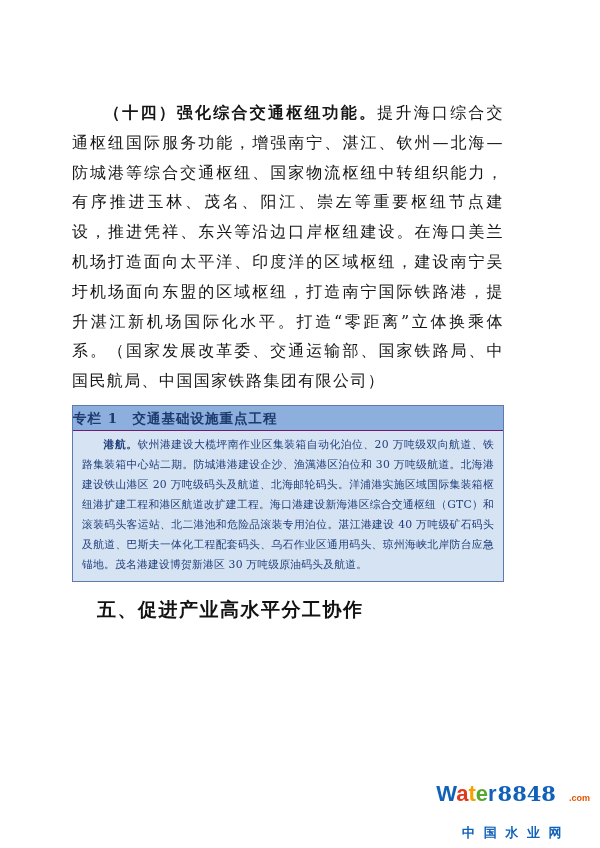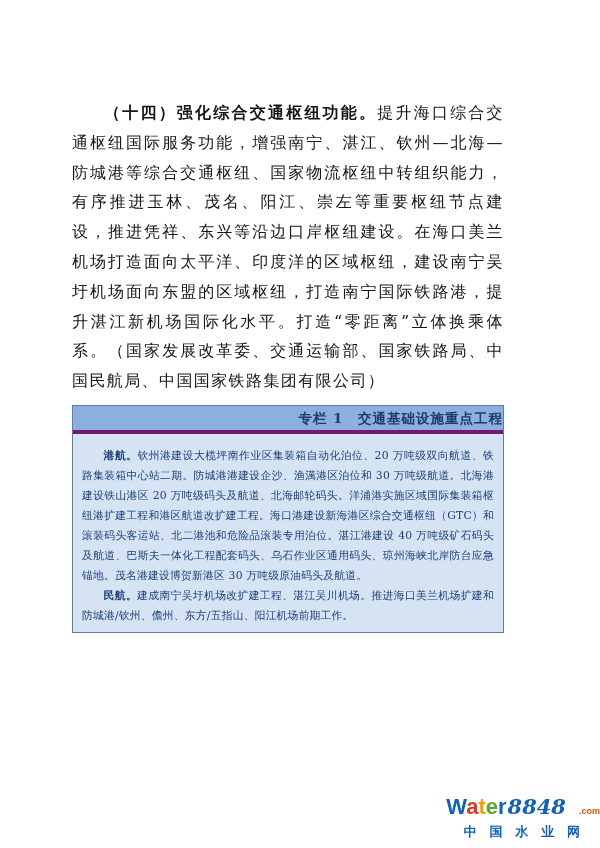--- a/index.html
+++ b/index.html
@@ -27,29 +27,29 @@
   .para14 .lead { font-weight:bold; }
   .infobox {
     margin-top:9px;
     border:1px solid #5c7cae;
     box-sizing:border-box;
   }
   .infobox-header {
     background:#8cafde;
     color:#1e3a6e;
     font-weight:bold;
-    text-align:right;
+    text-align:left;
     font-size:13.5px;
     line-height:24px;
     letter-spacing:1px;
-    border-bottom:4px solid #701a75;
+    border-bottom:1px solid #701a75;
   }
   .infobox-body {
     background:#d6e3f3;
-    padding:12px 9px 6px 9px;
+    padding:4px 9px 6px 9px;
   }
   .infobox-body p {
     margin:0;
     font-size:10.8px;
     line-height:20px;
     color:#1f3f7a;
     text-align:justify;
     text-indent:2em;
     letter-spacing:0.2px;
   }
@@ -58,74 +58,72 @@
     margin:15px 0 0 0;
     font-family:"Liberation Sans", sans-serif;
     font-weight:bold;
     font-size:19px;
     letter-spacing:1.5px;
     color:#121212;
     text-indent:25px;
   }
   .logo {
     position:absolute;
-    right:0; bottom:9px;
+    right:10px; bottom:9px;
     font-family:"Liberation Sans", sans-serif;
     text-align:center;
     cursor:pointer;
     line-height:1;
   }
   .logo-row1 {
     display:flex;
     align-items:baseline;
     justify-content:flex-end;
     white-space:nowrap;
   }
   .logo-word span {
     font-weight:bold;
     font-size:22px;
     letter-spacing:0px;
   }
   .logo-number {
     font-family:"DejaVu Serif", serif;
-    font-style:italic;
     font-weight:bold;
     font-size:21px;
     margin-left:1px;
   }
   .logo-tld {
     font-size:9px;
     font-weight:bold;
     margin-left:13px;
   }
   .logo-subtitle {
     font-size:13px;
     font-weight:bold;
     letter-spacing:2.5px;
-    margin-top:8px;
+    margin-top:21px;
     white-space:nowrap;
-    font-family:Liberation Mono, monospace;
   }
 </style>
 </head>
 <body>
 
 <div class="page">
   <div class="content">
 
     <p class="para14"><span class="lead">（十四）强化综合交通枢纽功能。</span><span>提升海口综合交通枢纽国际服务功能，增强南宁、湛江、钦州—北海—防城港等综合交通枢纽、国家物流枢纽中转组织能力，有序推进玉林、茂名、阳江、崇左等重要枢纽节点建设，推进凭祥、东兴等沿边口岸枢纽建设。在海口美兰机场打造面向太平洋、印度洋的区域枢纽，建设南宁吴圩机场面向东盟的区域枢纽，打造南宁国际铁路港，提升湛江新机场国际化水平。打造“零距离”立体换乘体系。（国家发展改革委、交通运输部、国家铁路局、中国民航局、中国国家铁路集团有限公司）</span></p>
 
     <div class="infobox">
       <div class="infobox-header">专栏 1　交通基础设施重点工程</div>
       <div class="infobox-body">
         <p><b>港航。</b><span>钦州港建设大榄坪南作业区集装箱自动化泊位、20 万吨级双向航道、铁路集装箱中心站二期。防城港港建设企沙、渔澫港区泊位和 30 万吨级航道。北海港建设铁山港区 20 万吨级码头及航道、北海邮轮码头。洋浦港实施区域国际集装箱枢纽港扩建工程和港区航道改扩建工程。海口港建设新海港区综合交通枢纽（GTC）和滚装码头客运站、北二港池和危险品滚装专用泊位。湛江港建设 40 万吨级矿石码头及航道、巴斯夫一体化工程配套码头、乌石作业区通用码头、琼州海峡北岸防台应急锚地。茂名港建设博贺新港区 30 万吨级原油码头及航道。</span></p>
-        <p><b>民航。</b><span>建成南宁吴圩机场改扩建工程、湛江吴川机场。推进海口美兰机场扩建和防城港/钦州、儋州、东方/五指山、阳江机场前期工作。</span></p>
       </div>
     </div>
 
+    <h2 class="heading5">五、促进产业高水平分工协作</h2>
 
   </div>
 
   <div class="logo">
     <div class="logo-row1">
       <span class="logo-word"><span style="color: rgb(17, 97, 185);">W</span><span style="color: rgb(224, 58, 30);">a</span><span style="color: rgb(242, 161, 0);">t</span><span style="color: rgb(87, 168, 45);">e</span><span style="color: rgb(17, 97, 185);">r</span></span>
         <span class="logo-number" style="color: rgb(17, 97, 185);">8848</span>
         <span class="logo-tld" style="color: rgb(229, 83, 0);">.com</span>
     </div>
     <div class="logo-subtitle" style="color: rgb(17, 97, 185);">中 国 水 业 网</div>

